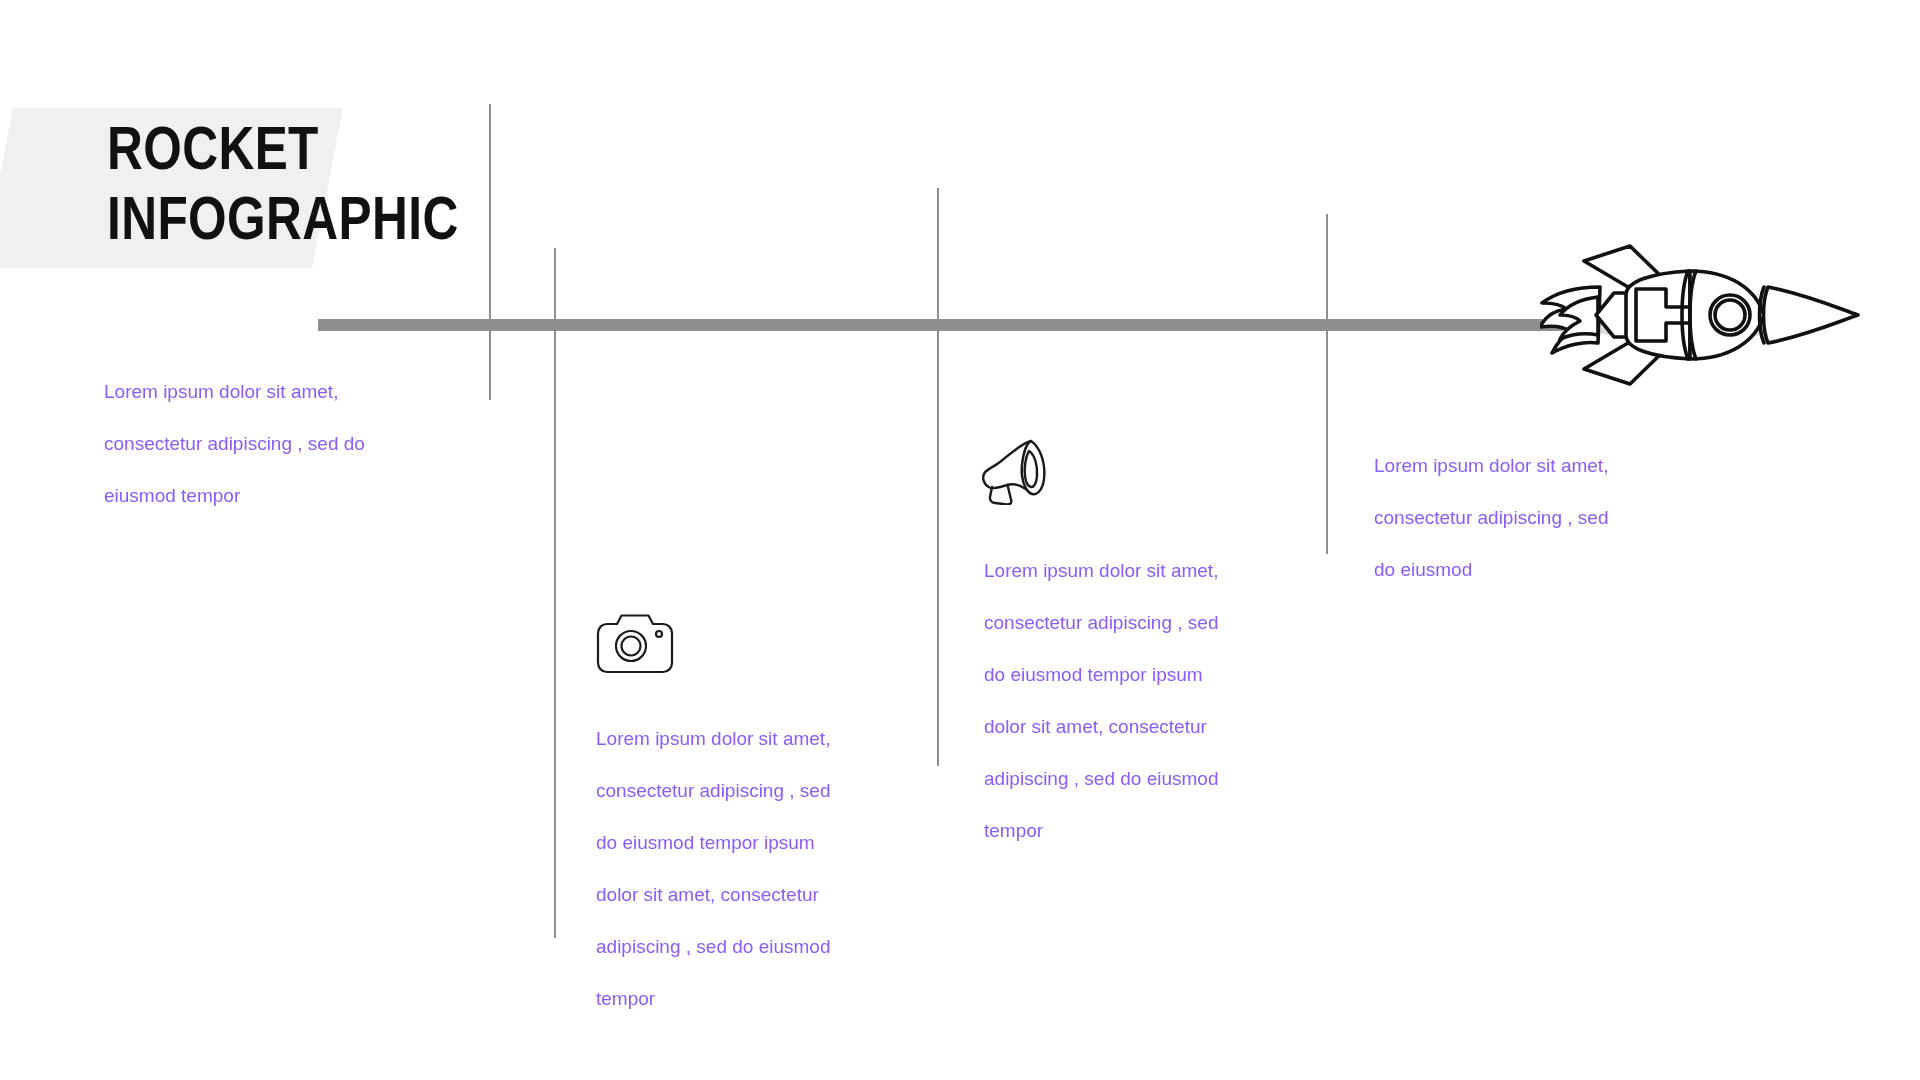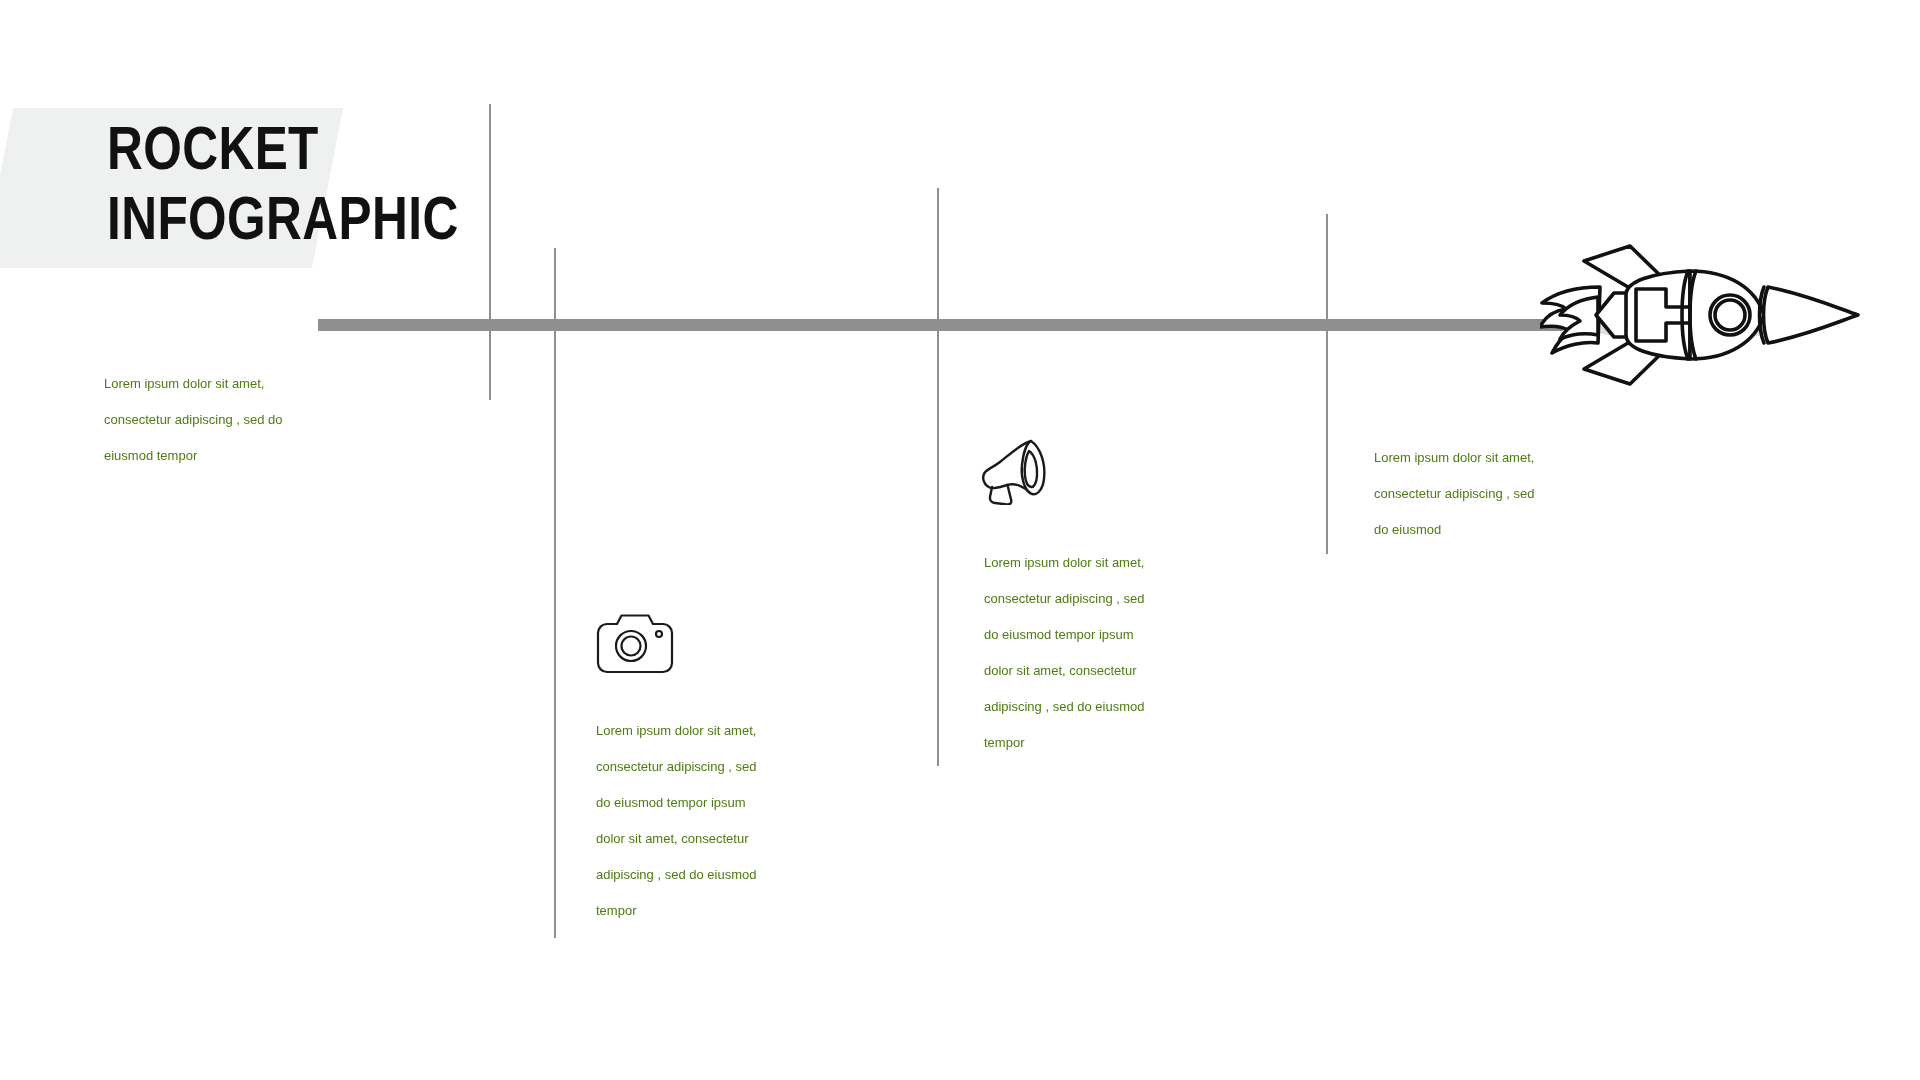--- a/index.html
+++ b/index.html
@@ -50,23 +50,23 @@
     background:#8f8f8f;
   }
   .vl1{left:489px; top:104px;  height:296px;}
   .vl2{left:554px; top:248px;  height:690px;}
   .vl3{left:937px; top:188px;  height:578px;}
   .vl4{left:1326px;top:214px;  height:340px;}
 
   
   .para{
     position:absolute;
-    color:#4d7c0f;
-    font-size:13px;
-    line-height:36px;
+    color:#8b5cf6;
+    font-size:19px;
+    line-height:52px;
     white-space:pre-line;
   }
   .p1{left:104px;  top:366px;  width:330px;}
   .p2{left:596px;  top:713px;  width:300px;}
   .p3{left:984px;  top:545px;  width:300px;}
   .p4{left:1374px; top:440px;  width:300px;}
 
   
   .icon{position:absolute;}
   .icon-camera{left:595px; top:613px;  width:80px;  height:62px;}

